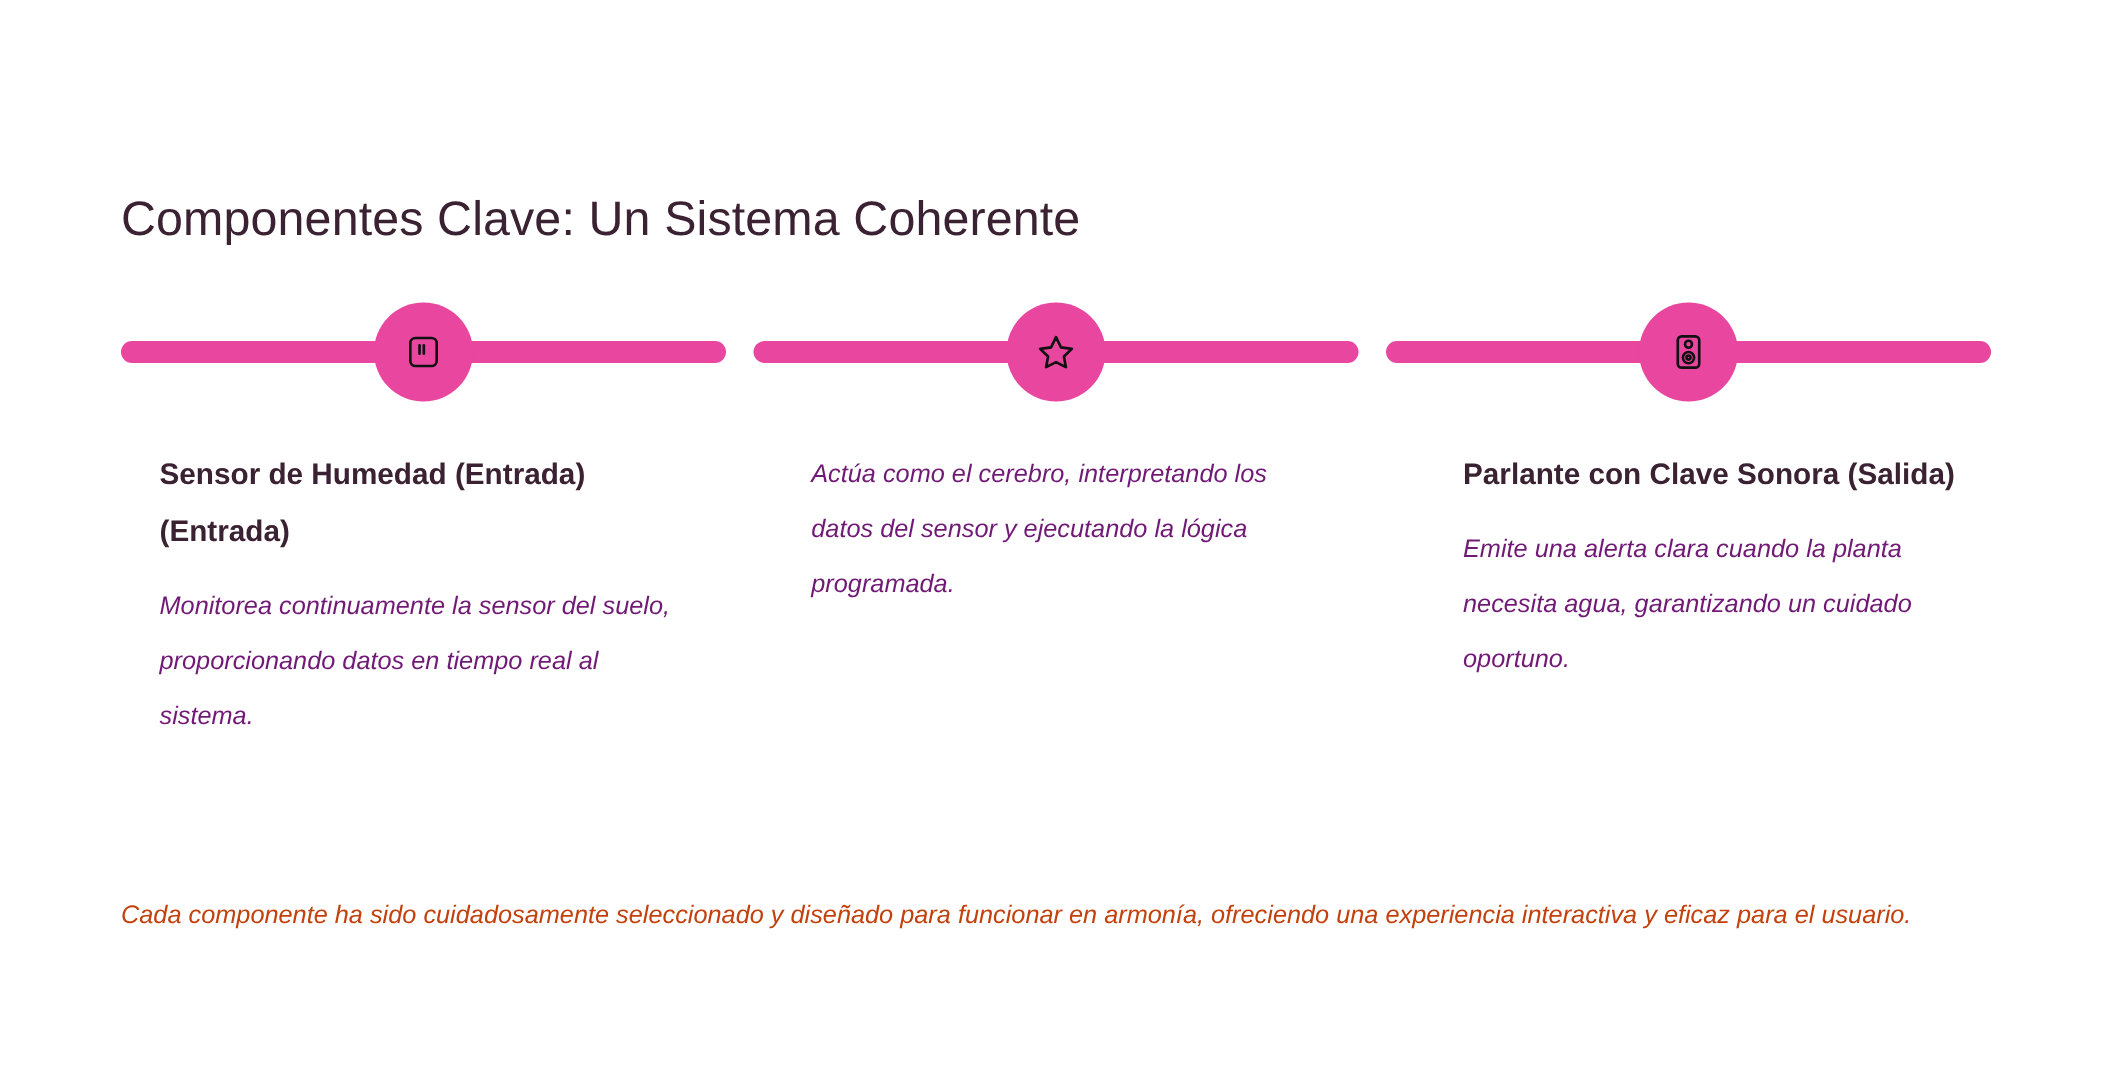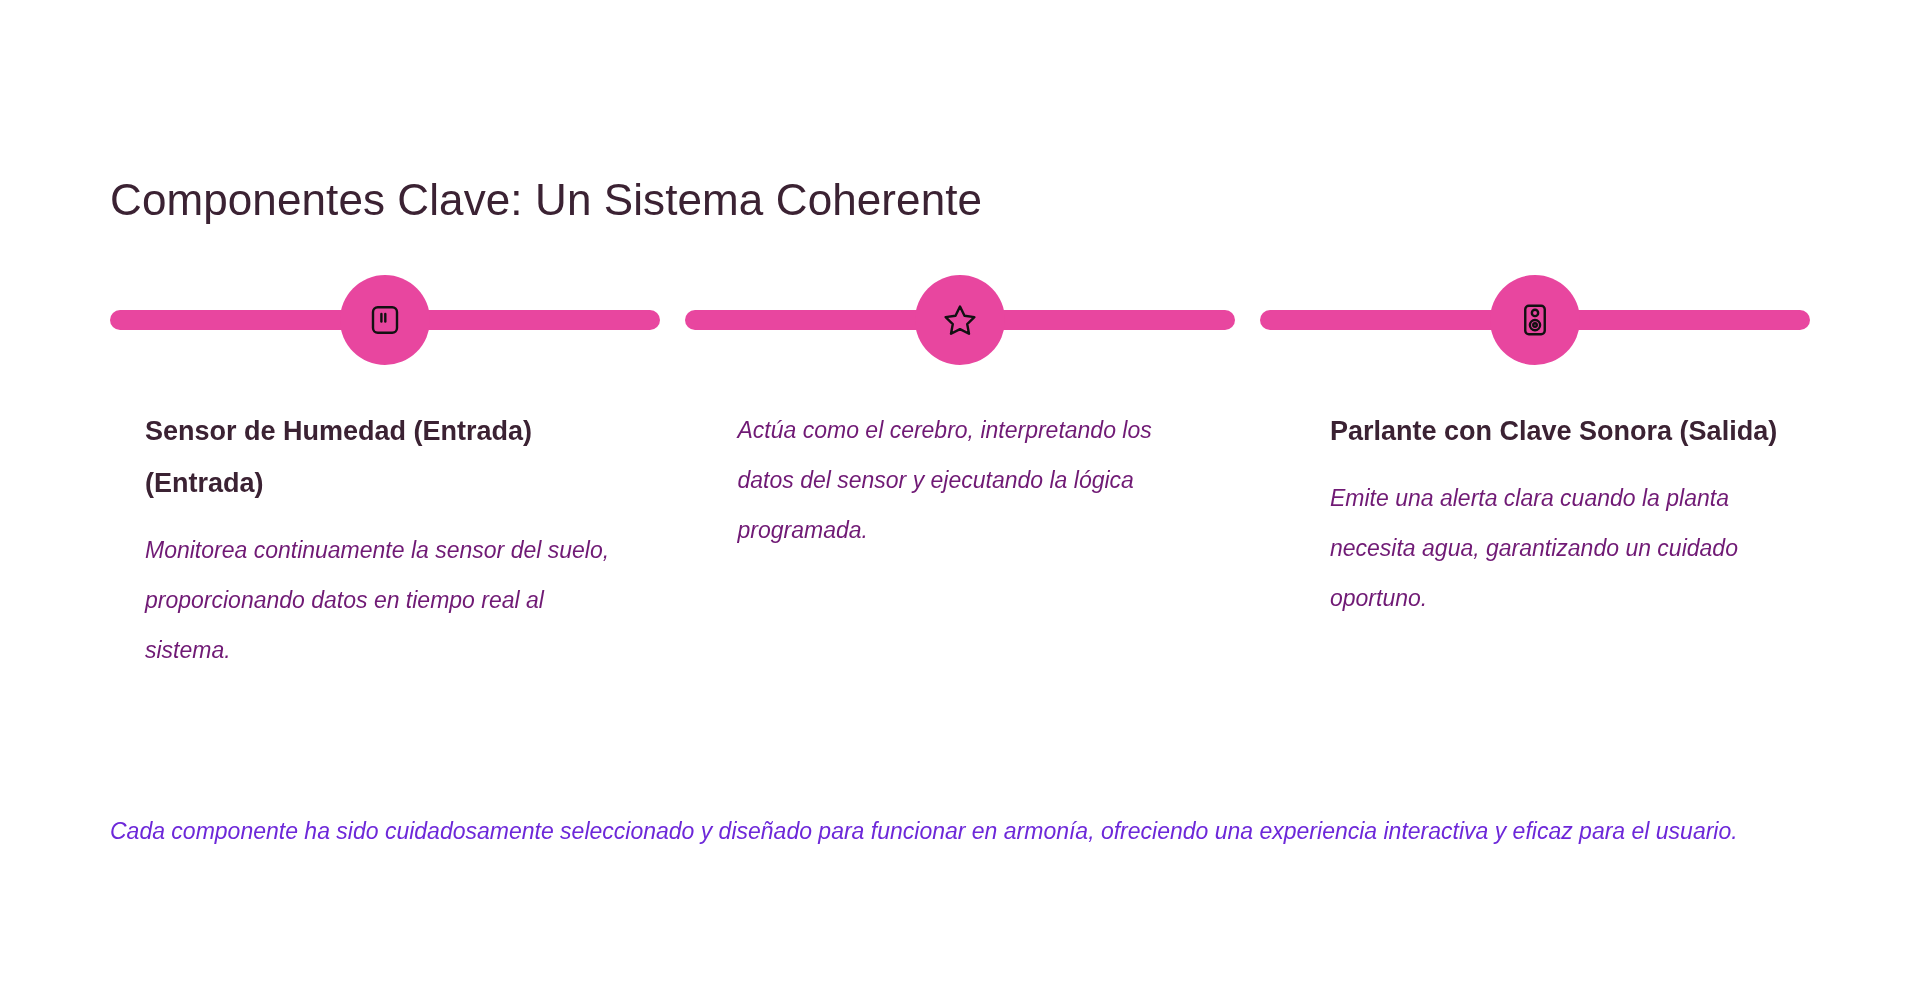--- a/index.html
+++ b/index.html
@@ -122,21 +122,21 @@
 
   
   .footer-note {
     position: absolute;
     left: 110px;
     top: 805px;
     width: 1730px;
     font-size: 23px;
     line-height: 52px;
     font-style: italic;
-    color: #6d28d9;
+    color: #c2410c;
   }
 </style>
 </head>
 <body>
 
 <div class="slide">
 
   <h1 class="page-title">Componentes Clave: Un Sistema Coherente</h1>
 
   <div class="timeline">

